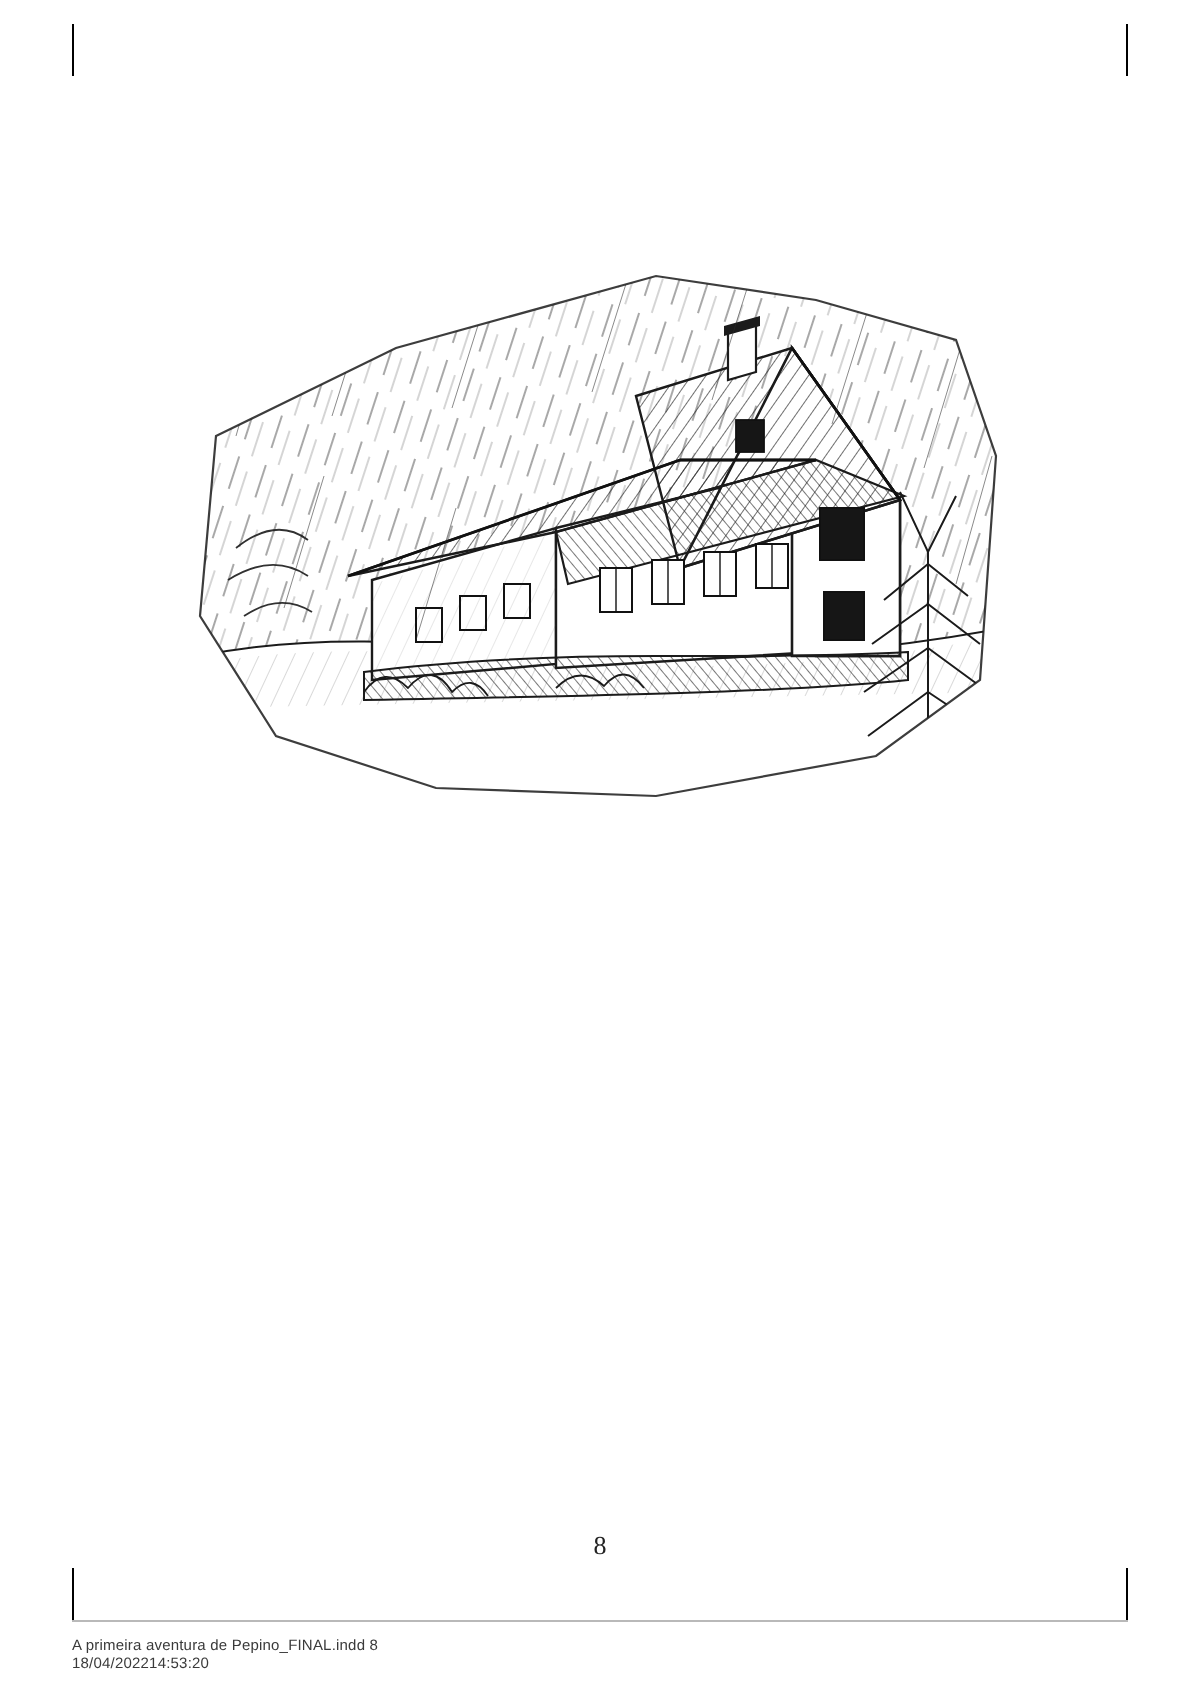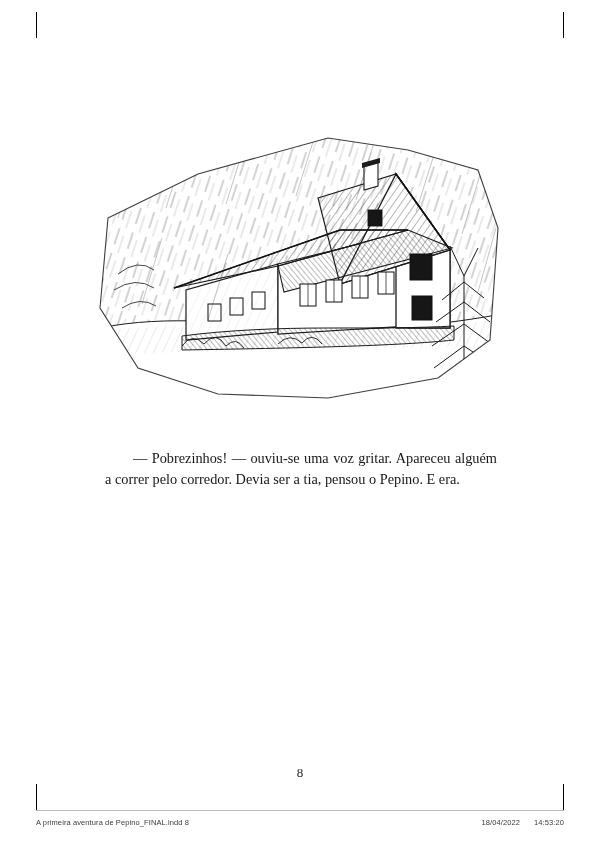--- a/index.html
+++ b/index.html
@@ -88,22 +88,23 @@
     position: absolute;
     left: 36px;
     top: 818px;
     width: 528px;
     display: flex;
     justify-content: space-between;
     font-family: "Liberation Sans", sans-serif;
     font-size: 7.5px;
     color: #3a3a3a;
     letter-spacing: 0.1px;
-  }
-  .footer .right { display: flex; gap: 14px; }
+    flex-direction: column;
+  }
+  .footer .right { display: flex; }
 </style>
 </head>
 <body>
 
 <div class="page">
 
   <span class="crop-mark crop-tl-v"></span>
   <span class="crop-mark crop-tr-v"></span>
   <span class="crop-mark crop-bl-v"></span>
   <span class="crop-mark crop-br-v"></span>
@@ -206,21 +207,20 @@
           <line x1="150" y1="176" x2="130" y2="242"></line>
           <line x1="418" y1="150" x2="400" y2="214"></line>
         </g>
       </g>
 
       <path d="M30,140 L120,96 L250,60 L330,72 L400,92 L420,150 L412,262 L360,300 L250,320 L140,316 L60,290 L22,230 Z" fill="none" stroke="#1b1b1b" stroke-width="1.1" opacity="0.85"></path>
     </svg>
   </div>
 
   <div class="text-block">
-    <p class="dash">— Pobrezinhos! — ouviu-se uma voz gritar. Apareceu alguém a correr pelo corredor. Devia ser a tia, pensou o Pepino. E era.</p>
   </div>
 
   <div class="folio">8</div>
 
   <div class="footer-rule"></div>
 
   <div class="footer">
     <span>A primeira aventura de Pepino_FINAL.indd   8</span>
     <span class="right">
       <span>18/04/2022</span>

